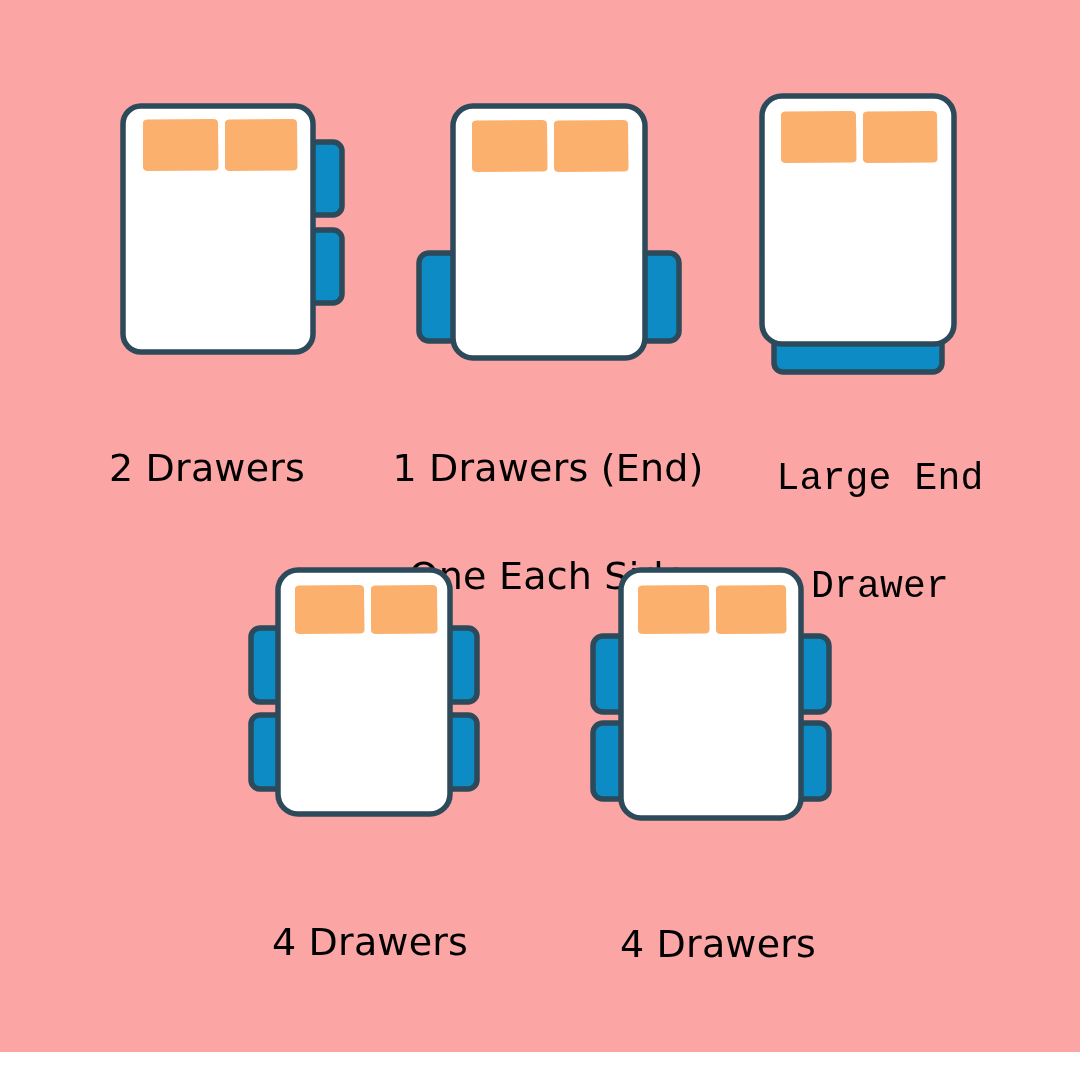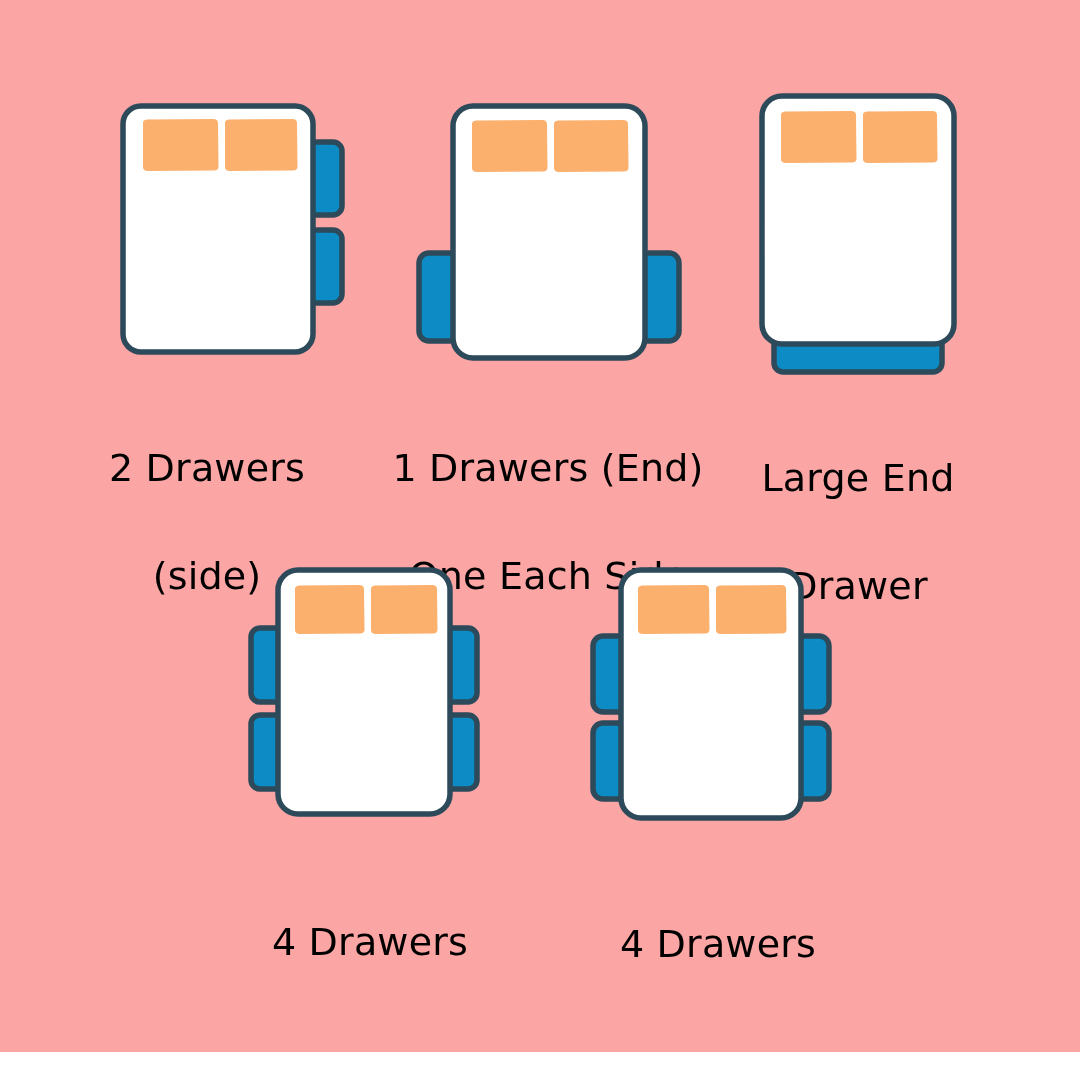--- a/index.html
+++ b/index.html
@@ -47,21 +47,20 @@
       <rect x="200" y="138" width="34" height="73" rx="9" ry="9" fill="#0d8bc4" stroke="#2d4a5a" stroke-width="5.5"></rect>
 
       <rect x="15" y="14" width="190" height="246" rx="18" ry="18" fill="#ffffff" stroke="#2d4a5a" stroke-width="5.5"></rect>
 
       <path d="M35 30 Q 36 27 40 27.5 L 105 27 Q 110 27 110 31 L 110.5 75 Q 110 79 105 78.5 L 40 79 Q 35 79 35 75 Z" fill="#fbb06d"></path>
       <path d="M117 30 Q 118 27 122 27.5 L 184 27 Q 189 27 189 31 L 189.5 75 Q 189 79 184 78.5 L 122 79 Q 117 79 117 75 Z" fill="#fbb06d"></path>
     </svg>
   </div>
   <div class="caption" style="left:42px; top:388px; width:330px;">
     <span class="caption-line">2 Drawers</span>
-    <span class="caption-line">(side)</span>
   </div>
 
   <div class="bed-figure" style="left:408px; top:92px;">
     <svg width="280" height="285" viewBox="0 0 280 285">
 
       <rect x="11" y="161" width="40" height="88" rx="10" ry="10" fill="#0d8bc4" stroke="#2d4a5a" stroke-width="5.5"></rect>
       <rect x="231" y="161" width="40" height="88" rx="10" ry="10" fill="#0d8bc4" stroke="#2d4a5a" stroke-width="5.5"></rect>
 
       <rect x="45" y="14" width="192" height="252" rx="20" ry="20" fill="#ffffff" stroke="#2d4a5a" stroke-width="5.5"></rect>
 
@@ -78,21 +77,21 @@
     <svg width="240" height="300" viewBox="0 0 240 300">
 
       <rect x="26" y="244" width="168" height="46" rx="9" ry="9" fill="#0d8bc4" stroke="#2d4a5a" stroke-width="5.5"></rect>
 
       <rect x="14" y="14" width="192" height="248" rx="20" ry="20" fill="#ffffff" stroke="#2d4a5a" stroke-width="5.5"></rect>
 
       <path d="M33 32 Q 34 29 38 29.5 L 103 29 Q 108 29 108 33 L 108.5 77 Q 108 81 103 80.5 L 38 81 Q 33 81 33 77 Z" fill="#fbb06d"></path>
       <path d="M115 32 Q 116 29 120 29.5 L 184 29 Q 189 29 189 33 L 189.5 77 Q 189 81 184 80.5 L 120 81 Q 115 81 115 77 Z" fill="#fbb06d"></path>
     </svg>
   </div>
-  <div class="caption" style="left:713px; top:398px; width:290px;">
+  <div class="caption" style="left:735px; top:398px; width:290px;font-family:Liberation Mono, monospace;">
     <span class="caption-line">Large End</span>
     <span class="caption-line">Drawer</span>
   </div>
 
   <div class="bed-figure" style="left:240px; top:558px;">
     <svg width="260" height="270" viewBox="0 0 260 270">
 
       <rect x="11" y="70" width="36" height="74" rx="9" ry="9" fill="#0d8bc4" stroke="#2d4a5a" stroke-width="5.5"></rect>
       <rect x="11" y="157" width="36" height="74" rx="9" ry="9" fill="#0d8bc4" stroke="#2d4a5a" stroke-width="5.5"></rect>
 

